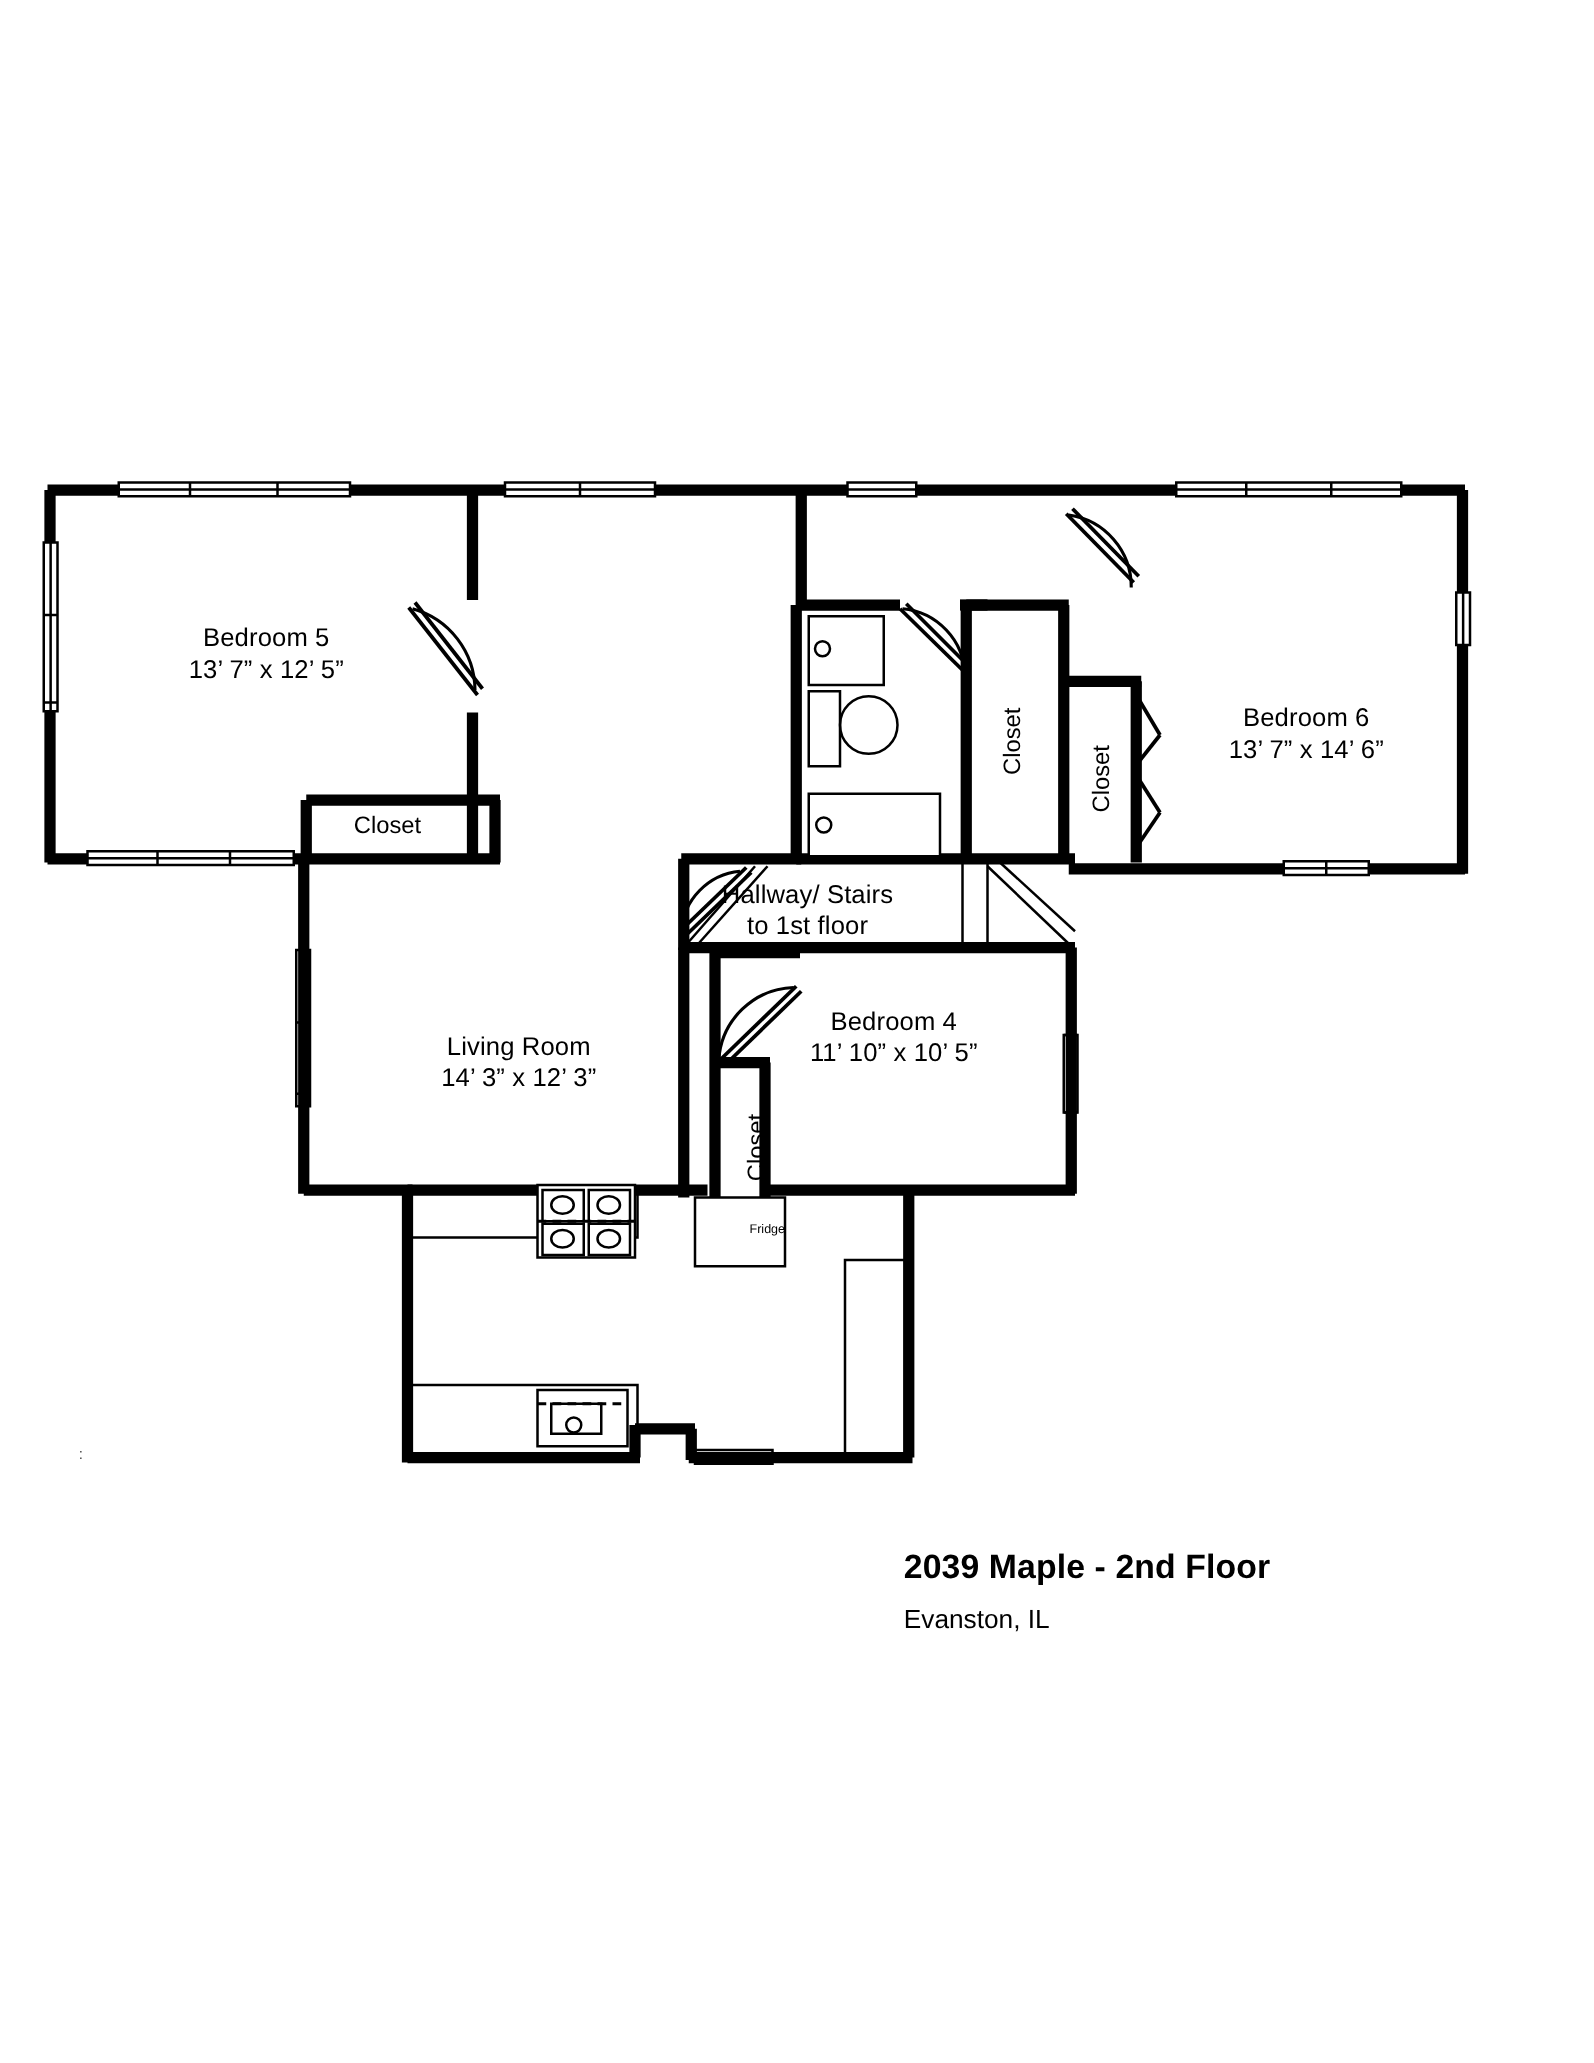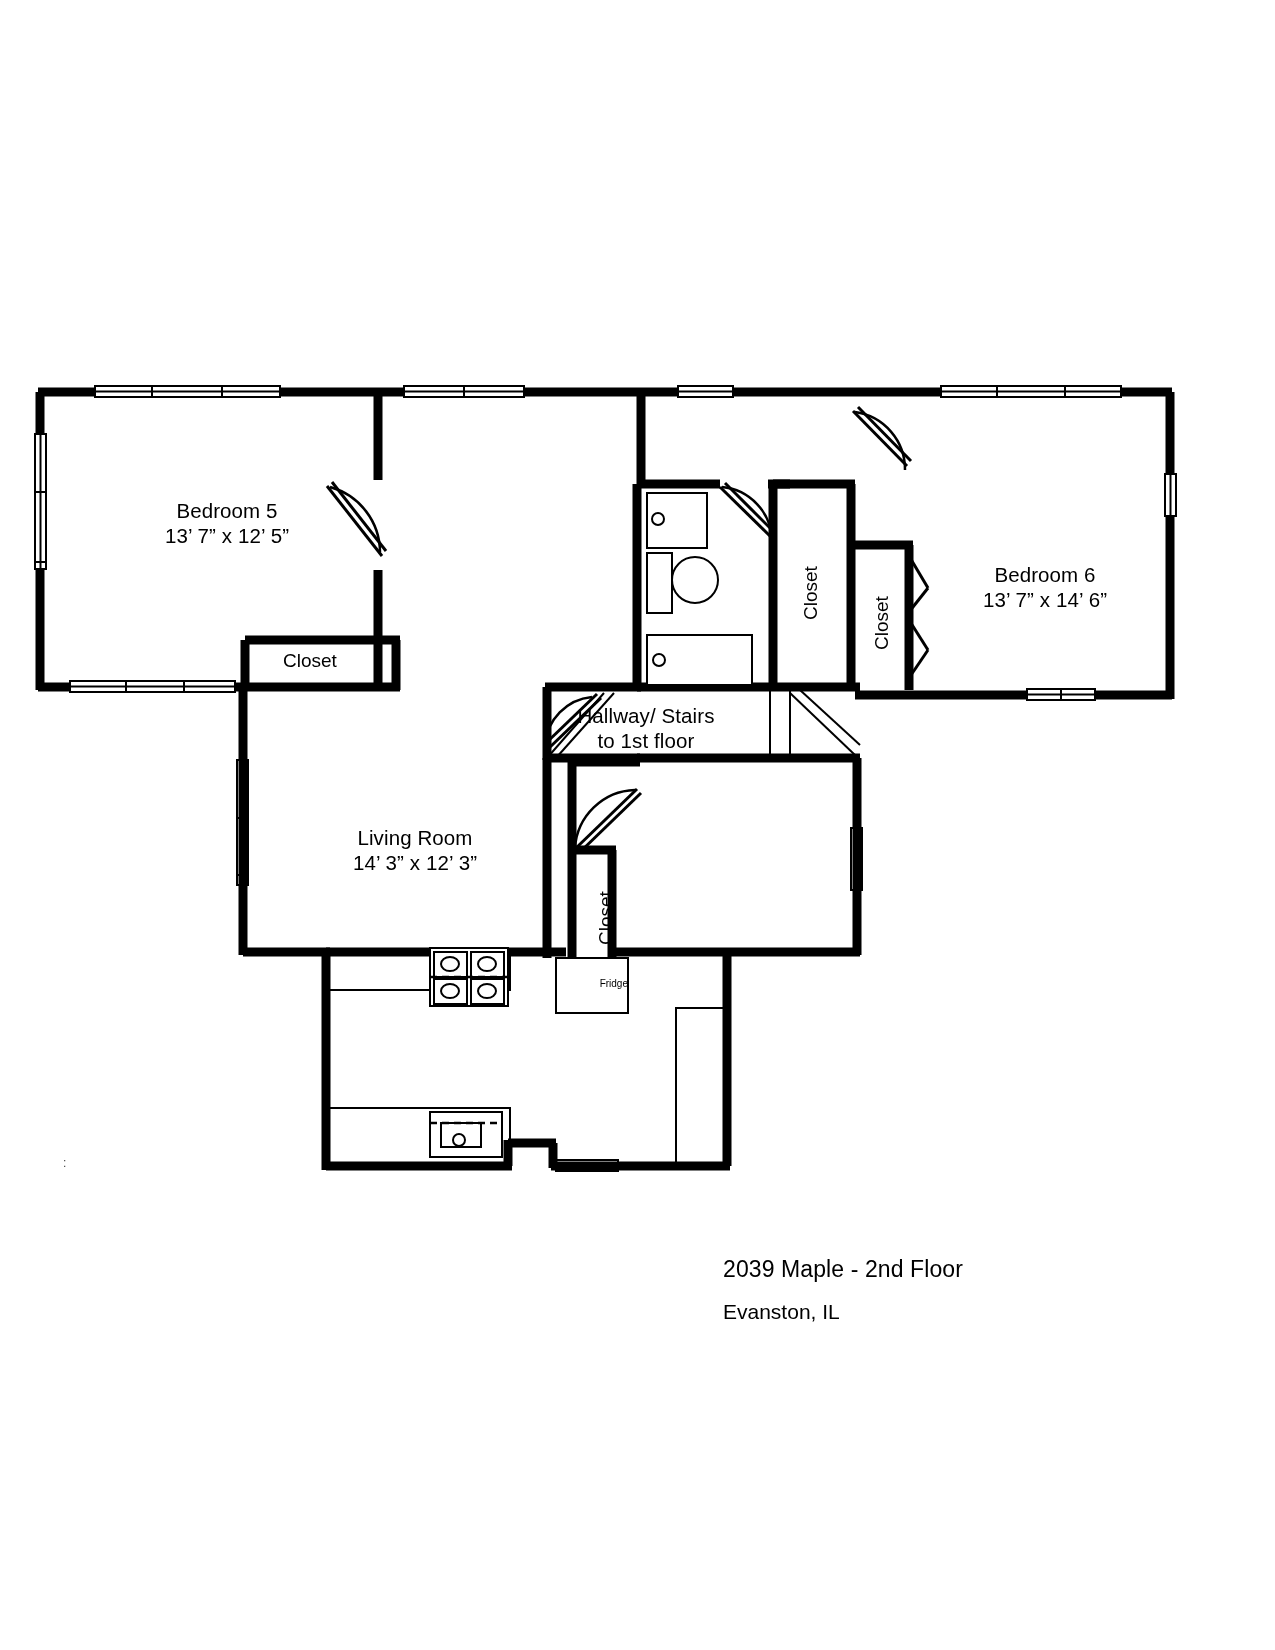--- a/index.html
+++ b/index.html
@@ -95,25 +95,24 @@
     white-space: nowrap;
     text-align: right;
   }
   #title-block {
     position: absolute;
     left: 723px;
     top: 1239px;
     text-align: left;
   }
   #title-block .t1 {
-    font-size: 23px;
-    font-weight: normal;
+    font-size: 27px;
+    font-weight: bold;
     line-height: 28px;
     letter-spacing: 0.1px;
-    margin-top: 16px;
   }
   #title-block .t2 {
     font-size: 21px;
     line-height: 26px;
     margin-top: 16px;
   }
   .colon-mark {
     position: absolute;
     left: 63px;
     top: 1158px;
@@ -320,36 +319,40 @@
       <path class="door-arc" d="M 545 745 A 52 52 0 0 1 592 697"></path>
       <line class="door-leaf" x1="545" y1="744" x2="597" y2="694"></line>
       <line class="door-leaf" x1="549" y1="748" x2="601" y2="698"></line>
 
       <path class="door-arc" d="M 575 848 A 62 62 0 0 1 635 790"></path>
       <line class="door-leaf" x1="575" y1="849" x2="637" y2="789"></line>
       <line class="door-leaf" x1="579" y1="853" x2="641" y2="793"></line>
     </g>
   </svg>
 
-  <div class="label" style="left:97px; top:498px; width:260px;">
+  <div class="label" style="left:83px; top:498px; width:260px;">
     <span>Bedroom 5</span>
     <span class="dim">13’ 7” x 12’ 5”</span>
   </div>
 
 
   <div class="label" style="left:915px; top:521px; width:260px;margin-top:41px;">
     <span>Bedroom 6</span>
     <span class="dim">13’ 7” x 14’ 6”</span>
   </div>
 
   <div class="label" style="left:285px; top:825px; width:260px;">
     <span>Living Room</span>
     <span class="dim">14’ 3” x 12’ 3”</span>
   </div>
 
+  <div class="label" style="left:585px; top:805px; width:260px;">
+    <span>Bedroom 4</span>
+    <span class="dim">11’ 10” x 10’ 5”</span>
+  </div>
 
 
   <div class="label" style="left:516px; top:703px; width:260px;">
     <span>Hallway/ Stairs</span>
     <span class="dim">to 1st floor</span>
   </div>
 
   <div class="label-small" style="left:283px; top:650px;">Closet</div>
 
   <div class="label-vert" style="left:800px; top:620px;">Closet</div>

